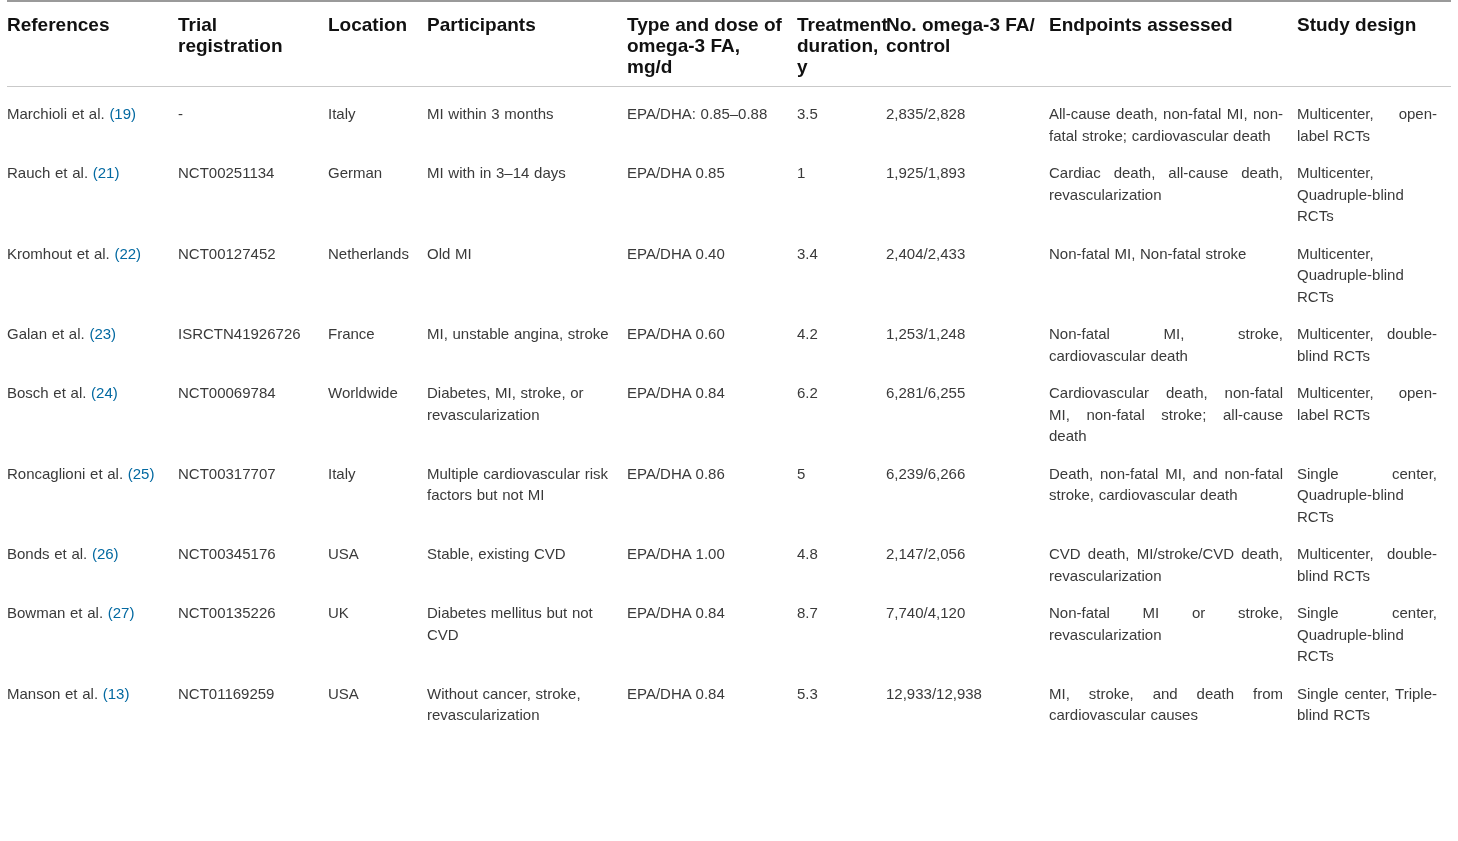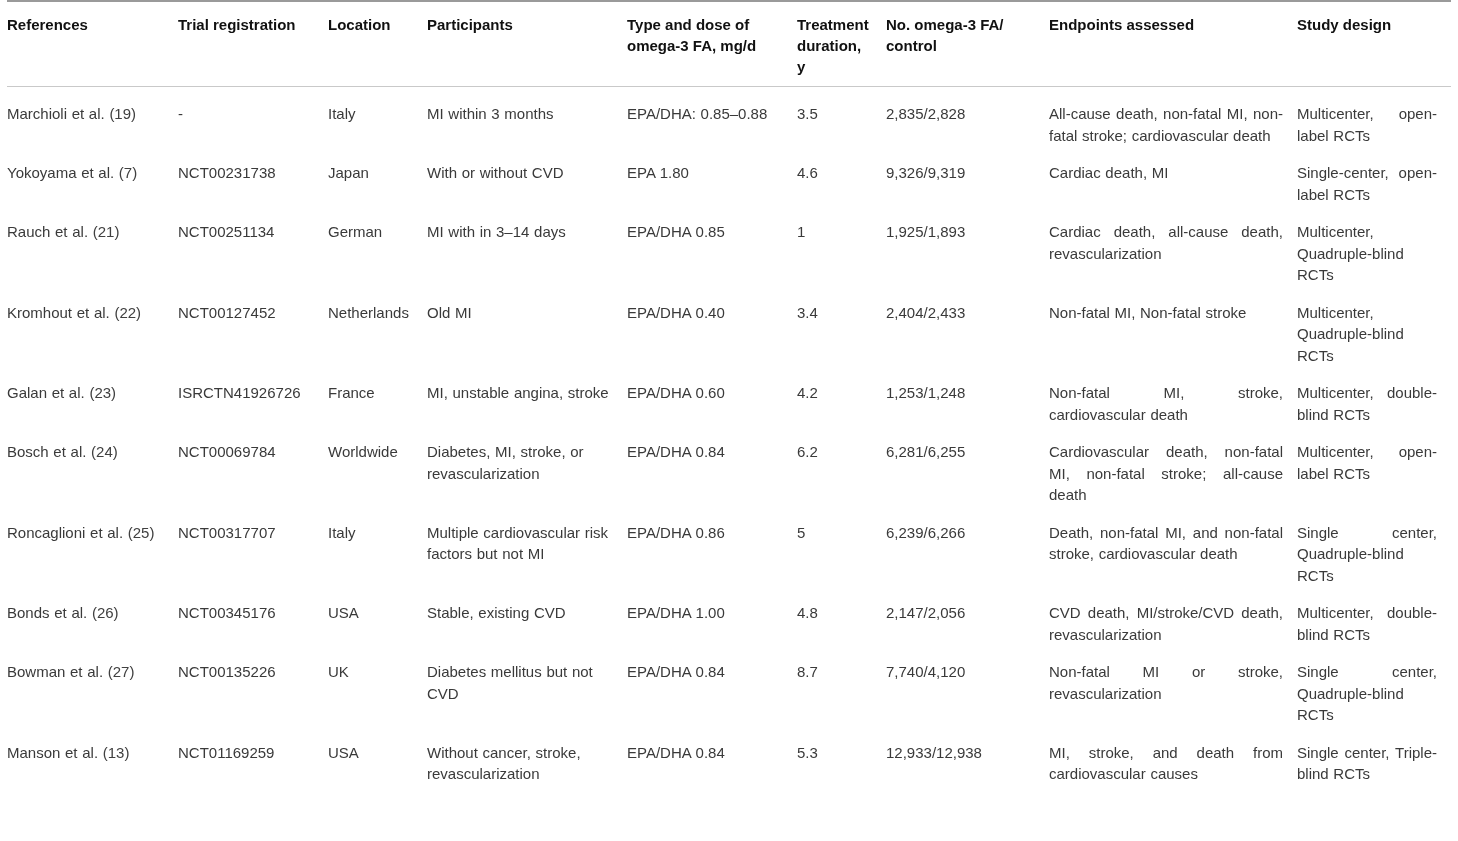--- a/index.html
+++ b/index.html
@@ -15,21 +15,21 @@
     width: 1458px;
     padding-left: 7px;
     padding-right: 7px;
   }
   table.trials {
     width: 100%;
     border-collapse: collapse;
     table-layout: fixed;
   }
   table.trials thead th {
-    font-size: 15px;
+    font-size: 19px;
     line-height: 21px;
     font-weight: bold;
     color: #111111;
     text-align: left;
     vertical-align: top;
     padding: 12px 14px 9px 0;
     border-top: 2px solid #9a9a9a;
     border-bottom: 1px solid #c9c9c9;
   }
   table.trials thead th.center { text-align: left; }
@@ -38,21 +38,21 @@
     line-height: 21.5px;
     vertical-align: top;
     padding: 13px 14px 3px 0;
     color: #3a3a3a;
     word-spacing: 0.5px;
   }
   table.trials tbody tr:first-child td { padding-top: 16px; }
   td.center { text-align: left; }
   td.justify { text-align: justify; margin-left: 40px; }
   td.last-col { padding-right: 2px; }
-  .cite { color: #404040; }
+  .cite { color: #0369a1; }
 </style>
 </head>
 <body>
 
 <div class="table-wrap">
   <table class="trials">
     <colgroup>
       <col style="width:171px">
       <col style="width:150px">
       <col style="width:99px">
@@ -82,31 +82,20 @@
     <td>-</td>
     <td>Italy</td>
     <td>MI within 3 months</td>
     <td>EPA/DHA: 0.85–0.88</td>
     <td class="center">3.5</td>
     <td class="center">2,835/2,828</td>
     <td class="justify">All-cause death, non-fatal MI, non-fatal stroke; cardiovascular death</td>
     <td class="justify last-col">Multicenter, open-label RCTs</td>
   </tr>
 
-  <tr>
-    <td><span>Yokoyama et al.</span> <span class="cite">(7)</span></td>
-    <td>NCT00231738</td>
-    <td>Japan</td>
-    <td>With or without CVD</td>
-    <td>EPA 1.80</td>
-    <td class="center">4.6</td>
-    <td class="center">9,326/9,319</td>
-    <td class="justify">Cardiac death, MI</td>
-    <td class="justify last-col">Single-center, open-label RCTs</td>
-  </tr>
 
 
   <tr>
     <td><span>Rauch et al.</span> <span class="cite">(21)</span></td>
     <td>NCT00251134</td>
     <td>German</td>
     <td>MI with in 3–14 days</td>
     <td>EPA/DHA 0.85</td>
     <td class="center">1</td>
     <td class="center">1,925/1,893</td>

